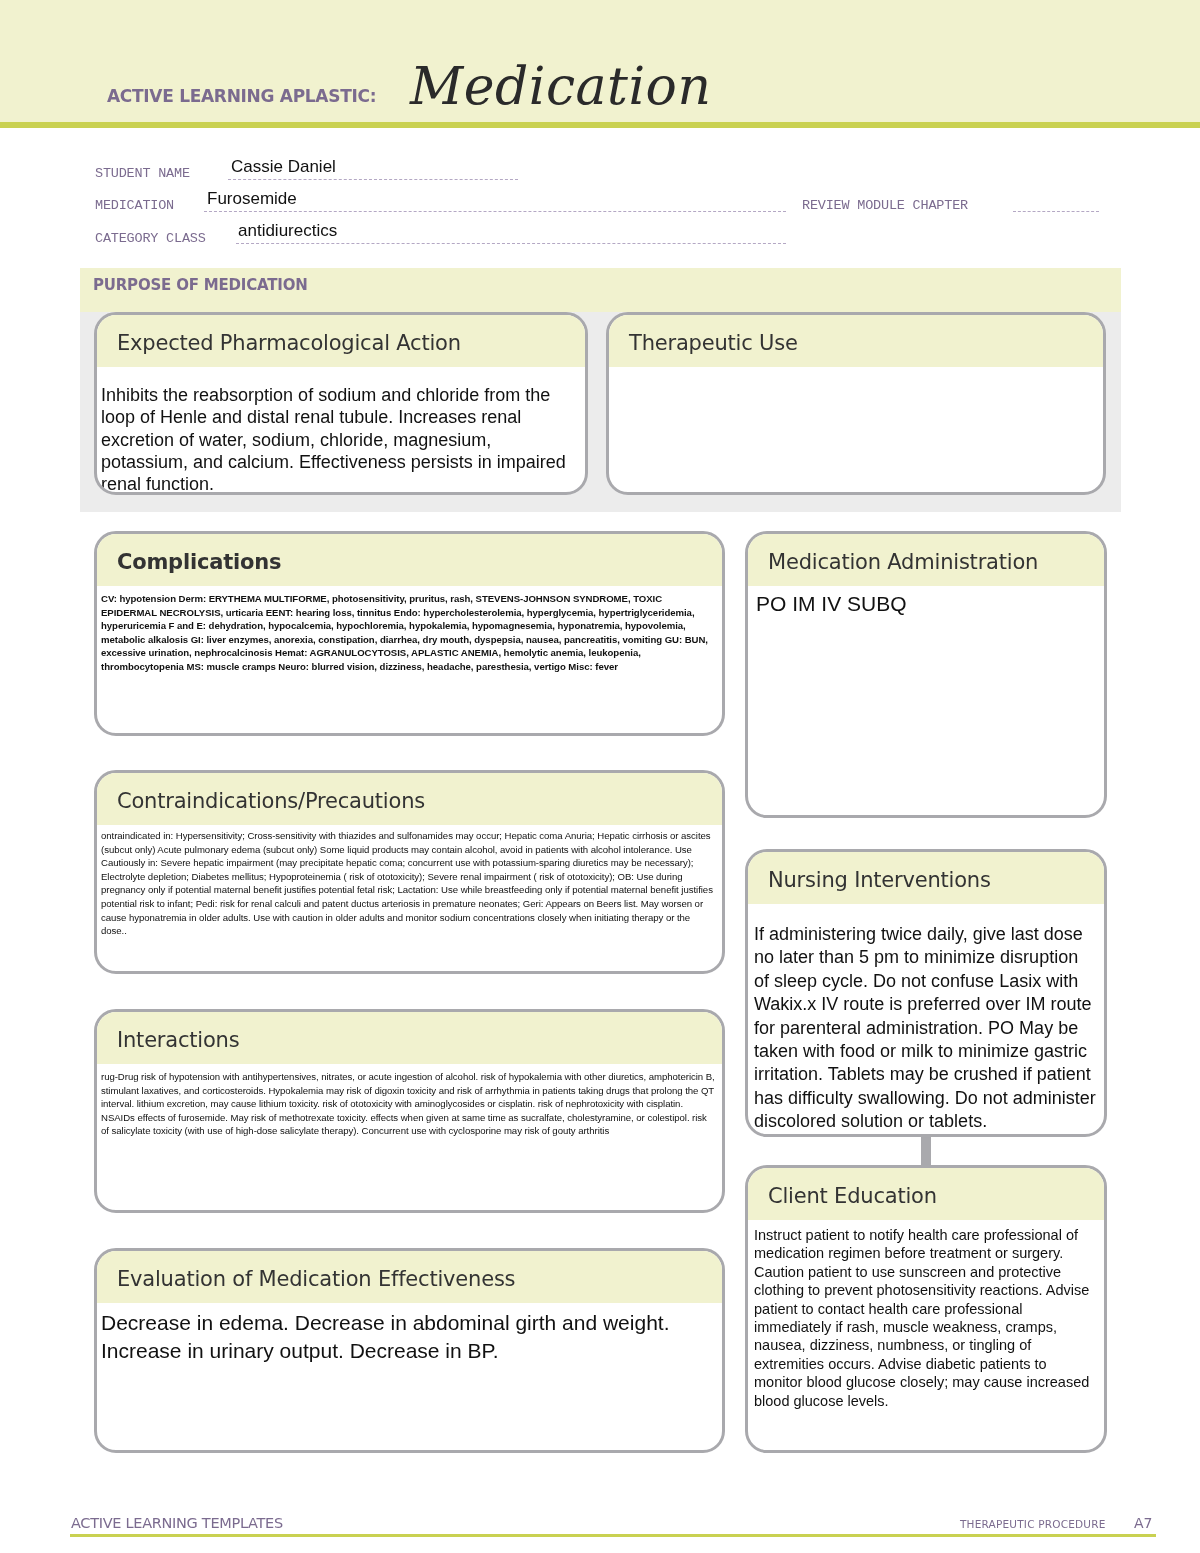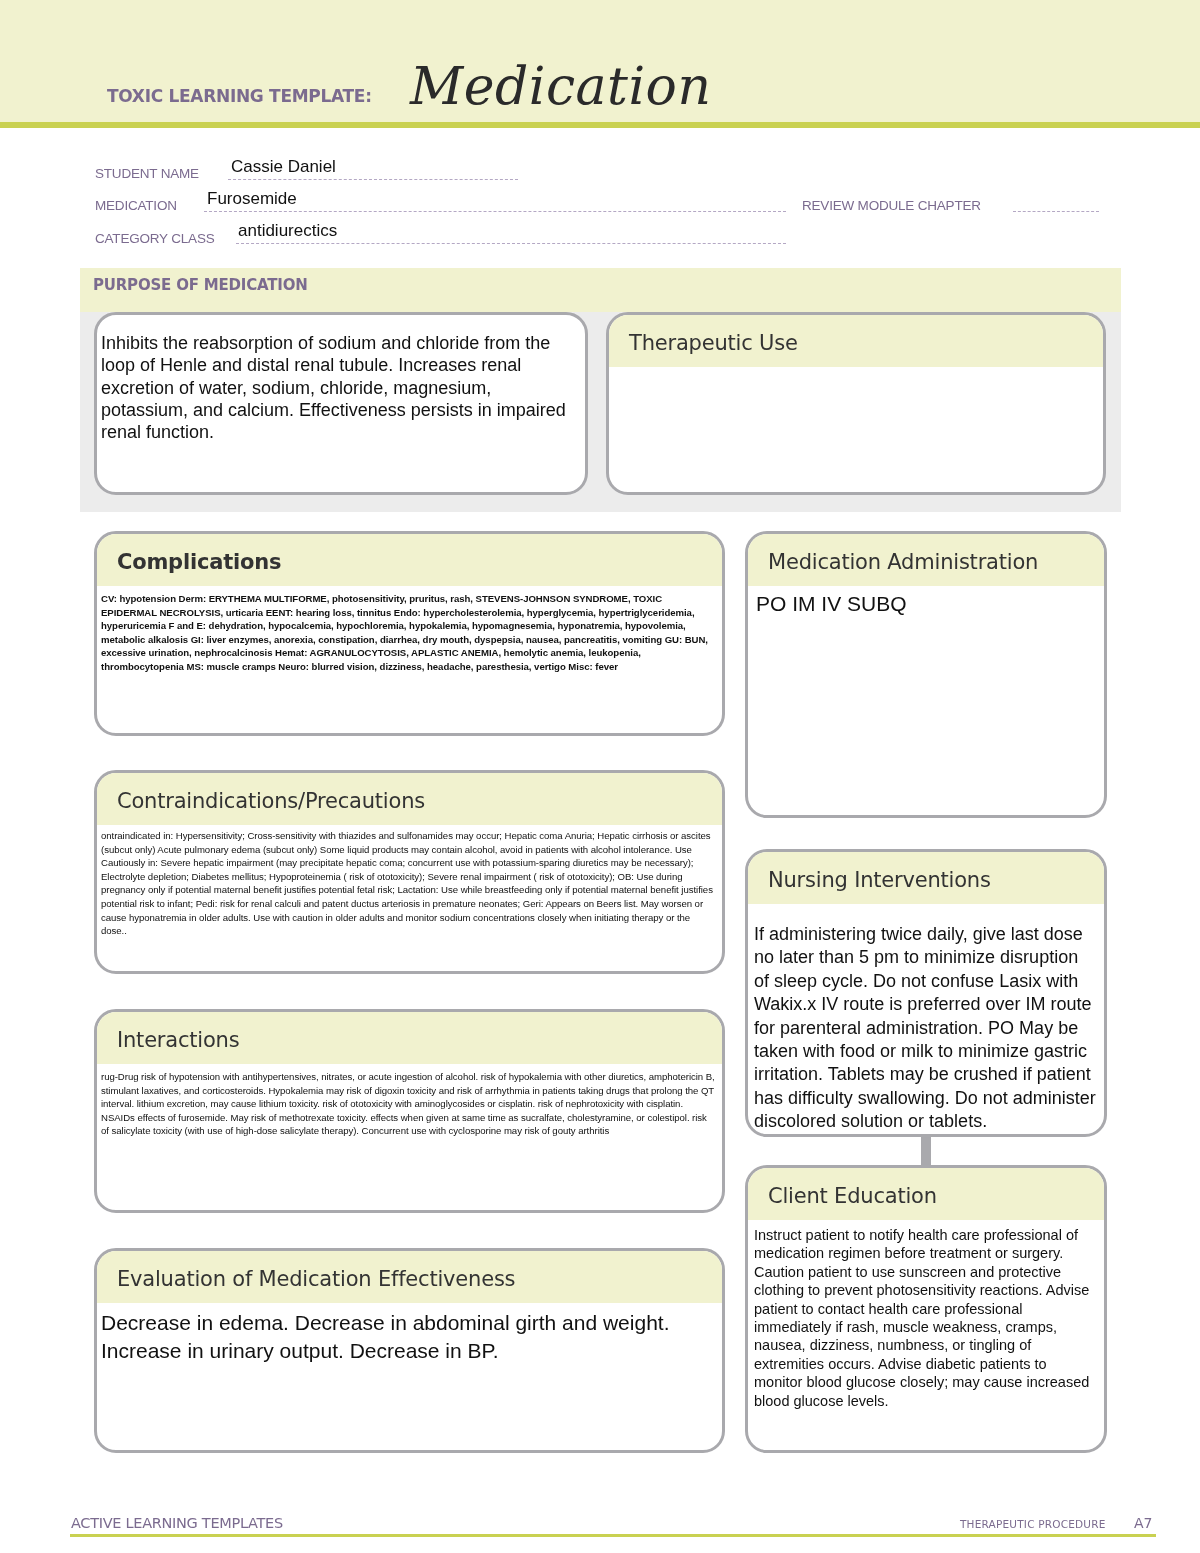--- a/index.html
+++ b/index.html
@@ -4,21 +4,21 @@
 <style>
   * { box-sizing: border-box; margin: 0; padding: 0; }
   html, body { width: 1200px; height: 1553px; background: #ffffff; }
   body { position: relative; font-family: "Liberation Sans", sans-serif; color: #111; overflow: hidden; }
 
   .header-band { position: absolute; left: 0; top: 0; width: 1200px; height: 122px; background: #f1f2cf; }
   .header-rule { position: absolute; left: 0; top: 122px; width: 1200px; height: 6px; background: #c9d151; }
   .header-label { position: absolute; left: 107px; top: 86px; font-family: "DejaVu Sans", sans-serif; font-size: 17px; font-weight: bold; color: #7b6b8f; letter-spacing: -0.3px; }
   .header-title { position: absolute; left: 410px; top: 56px; font-family: "DejaVu Serif", serif; font-style: italic; font-size: 52px; color: #2a2a2a; letter-spacing: 0.5px; }
 
-  .field-label { position: absolute; font-family: Liberation Sans, sans-serif; font-size: 13.5px; color: #7b6b8f; letter-spacing: -0.2px; }
+  .field-label { position: absolute; font-family: Liberation Mono, monospace; font-size: 13.5px; color: #7b6b8f; letter-spacing: -0.2px; }
   .field-line { position: absolute; border-bottom: 1.5px dashed #b4a8c4; height: 2px; }
   .field-value { position: absolute; font-family: "Liberation Sans", sans-serif; font-size: 17px; color: #111; }
 
   .purpose-band { position: absolute; left: 80px; top: 268px; width: 1041px; height: 244px; background: #ececec; }
   .purpose-top { position: absolute; left: 80px; top: 268px; width: 1041px; height: 44px; background: #f1f2cf; }
   .purpose-label { position: absolute; left: 93px; top: 276px; font-family: "DejaVu Sans", sans-serif; font-size: 15px; font-weight: bold; color: #7b6b8f; letter-spacing: -0.2px; }
 
   .box { position: absolute; background: #ffffff; border: 3px solid #a9a9ad; border-radius: 22px; overflow: hidden; }
   .box-head { height: 52px; background: #f1f2cf; padding: 16px 0 0 20px; font-family: "DejaVu Sans", sans-serif; font-size: 21px; color: #333; letter-spacing: -0.2px; white-space: nowrap; }
   .box-body { padding: 4px 6px 0 4px; line-height: 1.24; }
@@ -32,21 +32,21 @@
   .footer-left { position: absolute; left: 71px; top: 1515px; font-family: "DejaVu Sans", sans-serif; font-size: 14.5px; color: #7b6b8f; letter-spacing: -0.3px; }
   .footer-right { position: absolute; left: 960px; top: 1518px; font-family: "DejaVu Sans", sans-serif; font-size: 10.5px; color: #7b6b8f; letter-spacing: 0.2px; }
   .footer-page { position: absolute; left: 1134px; top: 1515px; font-family: "DejaVu Sans", sans-serif; font-size: 14px; color: #7b6b8f; }
   .footer-rule { position: absolute; left: 70px; top: 1534px; width: 1086px; height: 3px; background: #c9d151; }
 </style>
 </head>
 <body>
 
 <div class="header-band"></div>
 <div class="header-rule"></div>
-<div class="header-label">TOXIC LEARNING TEMPLATE:</div>
+<div class="header-label">ACTIVE LEARNING APLASTIC:</div>
 <div class="header-title">Medication</div>
 
 <div class="field-label" style="left:95px; top:166px;">STUDENT NAME</div>
 <div class="field-value" style="left:231px; top:157px;">Cassie Daniel</div>
 <div class="field-line" style="left:228px; top:178px; width:290px;"></div>
 
 <div class="field-label" style="left:95px; top:198px;">MEDICATION</div>
 <div class="field-value" style="left:207px; top:189px;">Furosemide</div>
 <div class="field-line" style="left:204px; top:210px; width:582px;"></div>
 
@@ -56,20 +56,21 @@
 
 <div class="field-label" style="left:95px; top:231px;">CATEGORY CLASS</div>
 <div class="field-value" style="left:238px; top:221px;">antidiurectics</div>
 <div class="field-line" style="left:236px; top:242px; width:550px;"></div>
 
 <div class="purpose-band"></div>
 <div class="purpose-top"></div>
 <div class="purpose-label">PURPOSE OF MEDICATION</div>
 
 <div class="box" style="left:94px; top:312px; width:494px; height:183px;">
+  <div class="box-head">Expected Pharmacological Action</div>
   <div class="box-body t16">Inhibits the reabsorption of sodium and chloride from the loop of Henle and distal renal tubule. Increases renal excretion of water, sodium, chloride, magnesium, potassium, and calcium. Effectiveness persists in impaired renal function.</div>
 </div>
 
 <div class="box" style="left:606px; top:312px; width:500px; height:183px;">
   <div class="box-head">Therapeutic Use</div>
 </div>
 
 <div class="box" style="left:94px; top:531px; width:631px; height:205px;font-weight:bold;">
   <div class="box-head">Complications</div>
   <div class="box-body tiny" style="padding-top:6px;">CV: hypotension Derm: ERYTHEMA MULTIFORME, photosensitivity, pruritus, rash, STEVENS-JOHNSON SYNDROME, TOXIC EPIDERMAL NECROLYSIS, urticaria EENT: hearing loss, tinnitus Endo: hypercholesterolemia, hyperglycemia, hypertriglyceridemia, hyperuricemia F and E: dehydration, hypocalcemia, hypochloremia, hypokalemia, hypomagnesemia, hyponatremia, hypovolemia, metabolic alkalosis GI: liver enzymes, anorexia, constipation, diarrhea, dry mouth, dyspepsia, nausea, pancreatitis, vomiting GU: BUN, excessive urination, nephrocalcinosis Hemat: AGRANULOCYTOSIS, APLASTIC ANEMIA, hemolytic anemia, leukopenia, thrombocytopenia MS: muscle cramps Neuro: blurred vision, dizziness, headache, paresthesia, vertigo Misc: fever</div>

